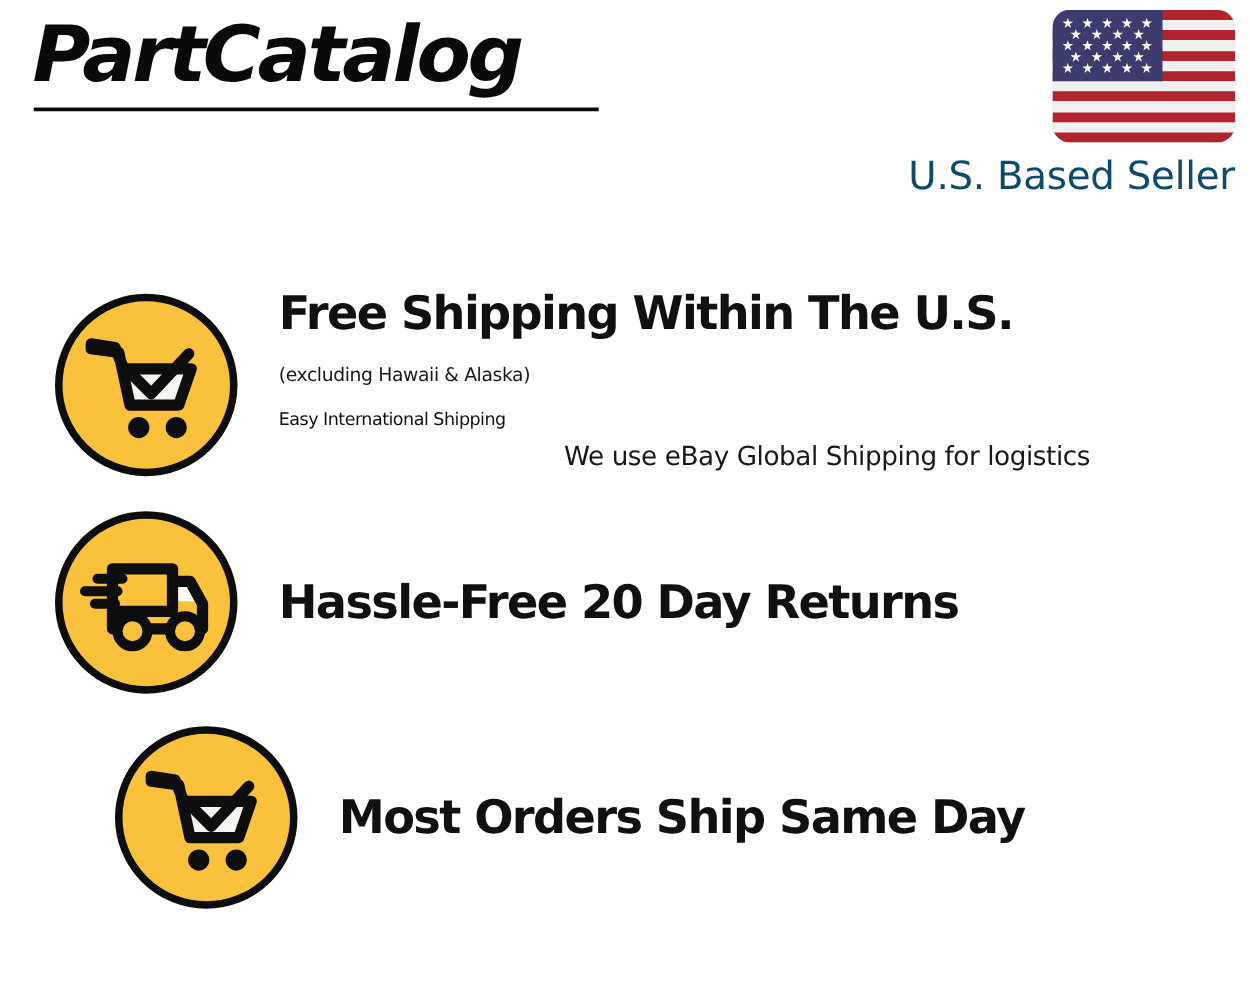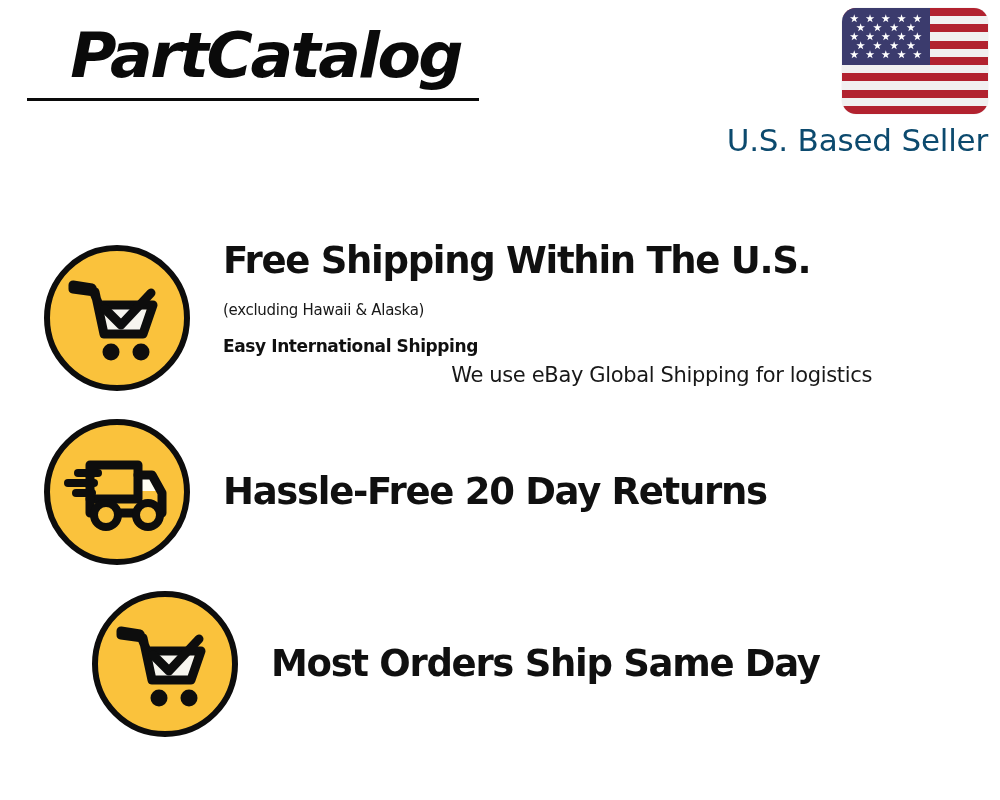--- a/index.html
+++ b/index.html
@@ -29,23 +29,22 @@
     left: 0;
     top: 0;
     width: 1000px;
     height: 175px;
   }
 
   
   .brand {
     position: absolute;
     left: 26px;
-    top: 24px;
+    top: 12px;
     width: 470px;
-    text-align: center;
   }
   .brand-wordmark {
     font-family: "DejaVu Sans", sans-serif;
     font-weight: 700;
     font-style: italic;
     font-size: 62px;
     line-height: 64px;
     letter-spacing: -2.5px;
     color: #0a0a0a;
     white-space: nowrap;
@@ -142,21 +141,21 @@
     line-height: 36px;
     letter-spacing: -0.2px;
     color: #0c4a6e;
     white-space: nowrap;
   }
 
   
   .features {
     position: absolute;
     left: 0;
-    top: 230px;
+    top: 220px;
     width: 892px;
   }
   .feature-row {
     position: relative;
     display: flex;
     align-items: center;
     height: 172px;
   }
   .icon-wrap {
     position: relative;
@@ -201,22 +200,22 @@
     font-weight: 400;
     font-size: 15px;
     line-height: 30px;
     letter-spacing: -0.3px;
     color: #181818;
     margin-top: 12px;
     white-space: nowrap;
   }
   .f-sub2-title {
     font-family: "DejaVu Sans", sans-serif;
-    font-weight: 700;
-    font-size: 17px;
+    font-weight: 400;
+    font-size: 14px;
     line-height: 28px;
     letter-spacing: -0.4px;
     color: #101010;
     margin-top: 7px;
     white-space: nowrap;
   }
   .f-sub2-text {
     font-family: "DejaVu Sans", sans-serif;
     font-weight: 400;
     font-size: 21px;

